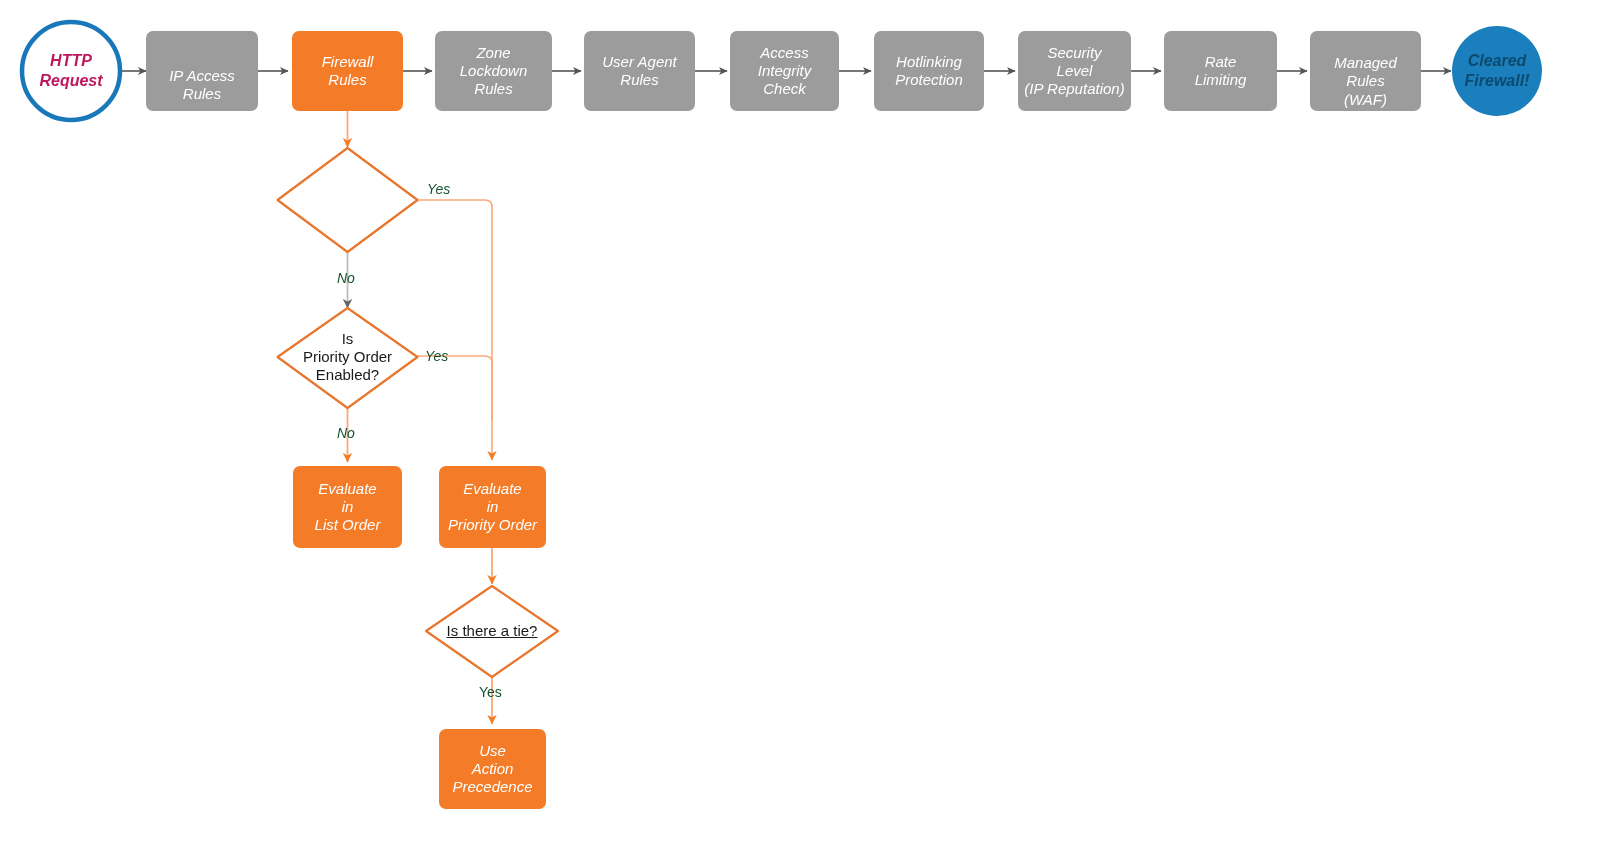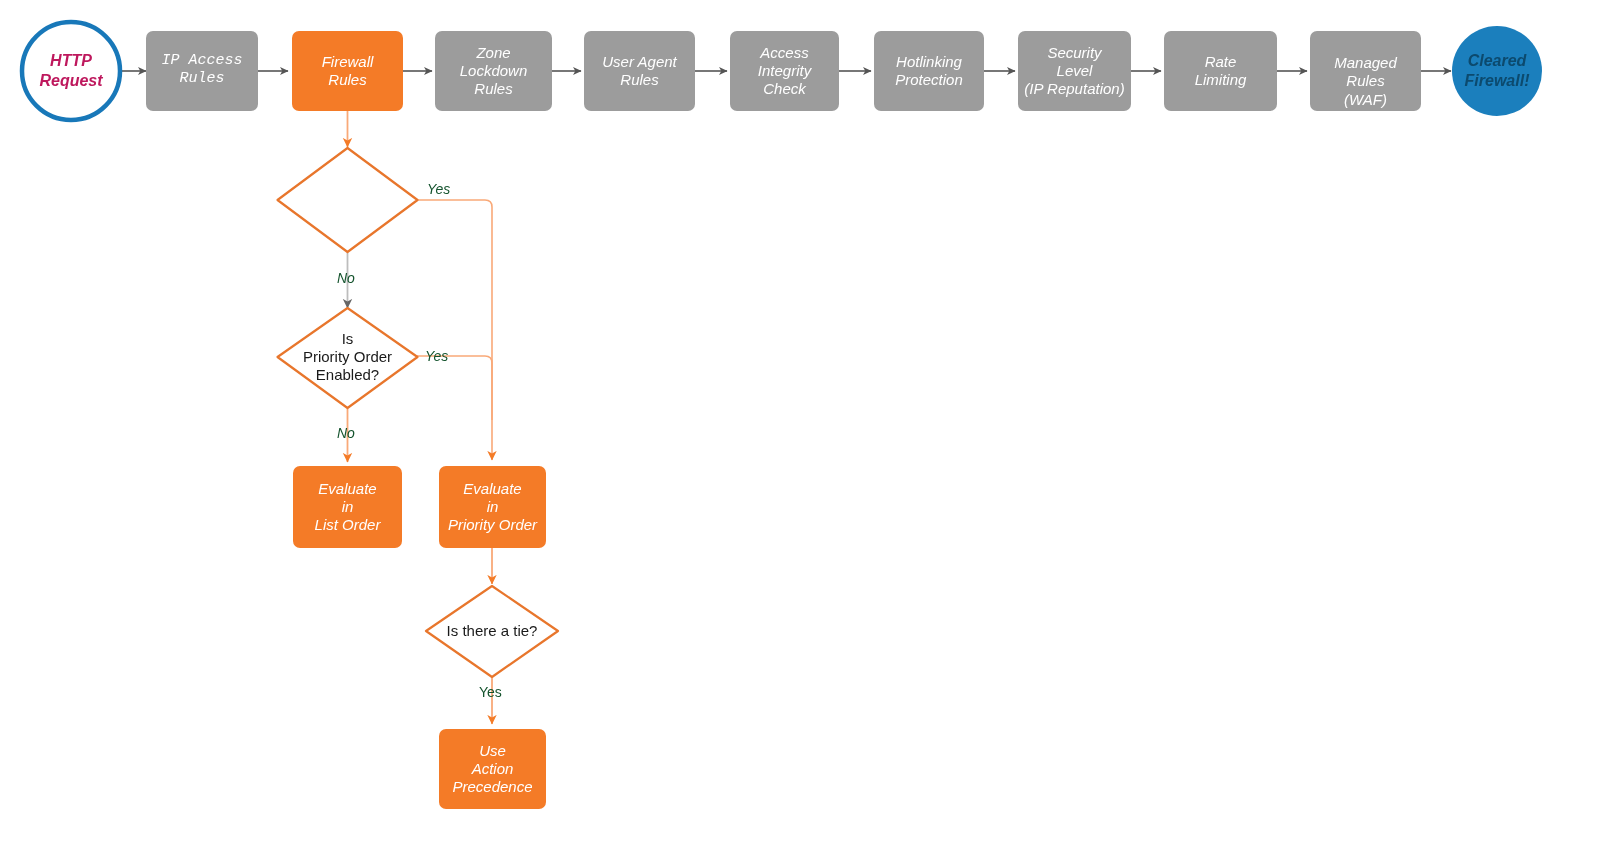--- a/index.html
+++ b/index.html
@@ -149,21 +149,21 @@
     <rect x="439" y="466" width="107" height="82" rx="7" ry="7" fill="#F47B27"></rect>
 
     <polygon points="492,586 558,631 492,677 426,631" fill="#FFFFFF" stroke="#E8762C" stroke-width="2.2" stroke-linejoin="round"></polygon>
 
     <rect x="439" y="729" width="107" height="80" rx="7" ry="7" fill="#F47B27"></rect>
   </svg>
 
   <div class="node-label lbl-terminator-start" style="left:22px; top:31px; width:98px; height:80px;">HTTP
 Request</div>
 
-  <div class="node-label lbl-process" style="left:146px; top:20px; width:112px; height:100px;font-family:Liberation Mono, monospace;">IP Access
+  <div class="node-label lbl-process" style="left:146px; top:35px; width:112px; height:100px;">IP Access
 Rules</div>
 
   <div class="node-label lbl-process" style="left:292px; top:31px; width:111px; height:80px;">Firewall
 Rules</div>
 
   <div class="node-label lbl-process" style="left:435px; top:31px; width:117px; height:80px;">Zone
 Lockdown
 Rules</div>
 
   <div class="node-label lbl-process" style="left:584px; top:31px; width:111px; height:80px;">User Agent
@@ -196,21 +196,21 @@
 Enabled?</div>
 
   <div class="node-label lbl-process" style="left:293px; top:466px; width:109px; height:82px;">Evaluate
 in
 List Order</div>
 
   <div class="node-label lbl-process" style="left:436px; top:466px; width:113px; height:82px;">Evaluate
 in
 Priority Order</div>
 
-  <div class="node-label lbl-decision" style="left:428px; top:612px; width:128px; height:38px;">Is there a tie?</div>
+  <div class="node-label lbl-decision" style="left:428px; top:612px; width:128px; height:38px;text-decoration:underline;">Is there a tie?</div>
 
   <div class="node-label lbl-process" style="left:436px; top:729px; width:113px; height:80px;">Use
 Action
 Precedence</div>
 
   <div class="edge-label" style="left:427px; top:181px;">Yes</div>
 
   <div class="edge-label" style="left:337px; top:270px;">No</div>
 
   <div class="edge-label" style="left:425px; top:348px;">Yes</div>

